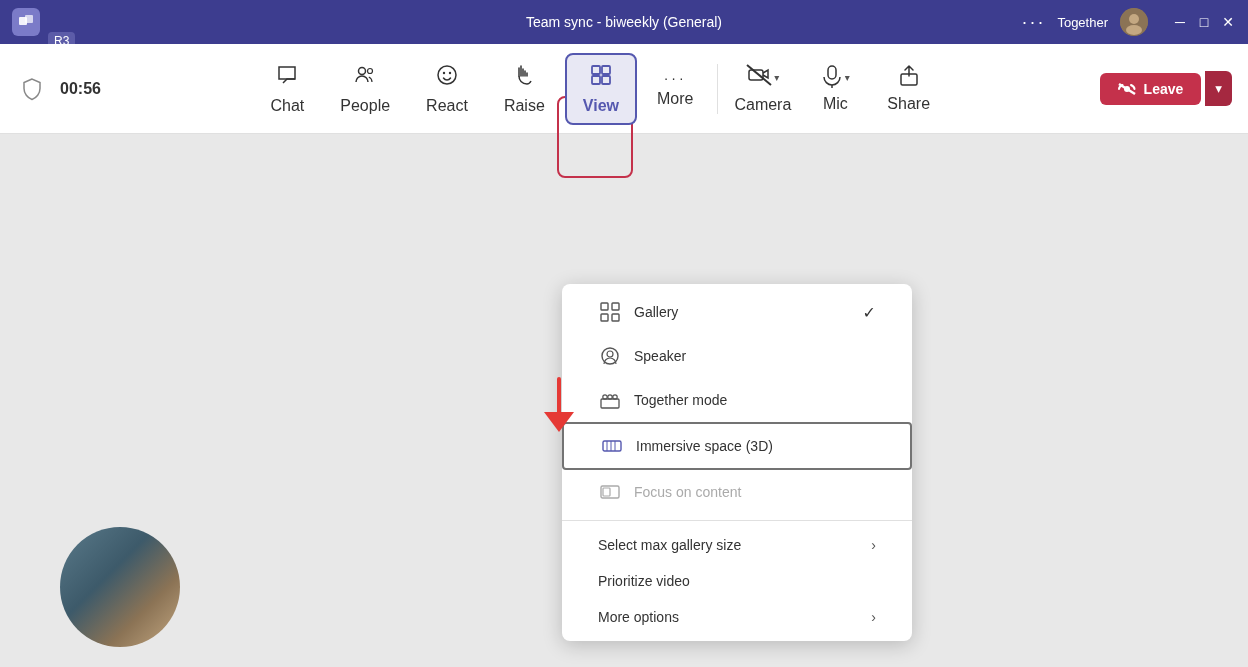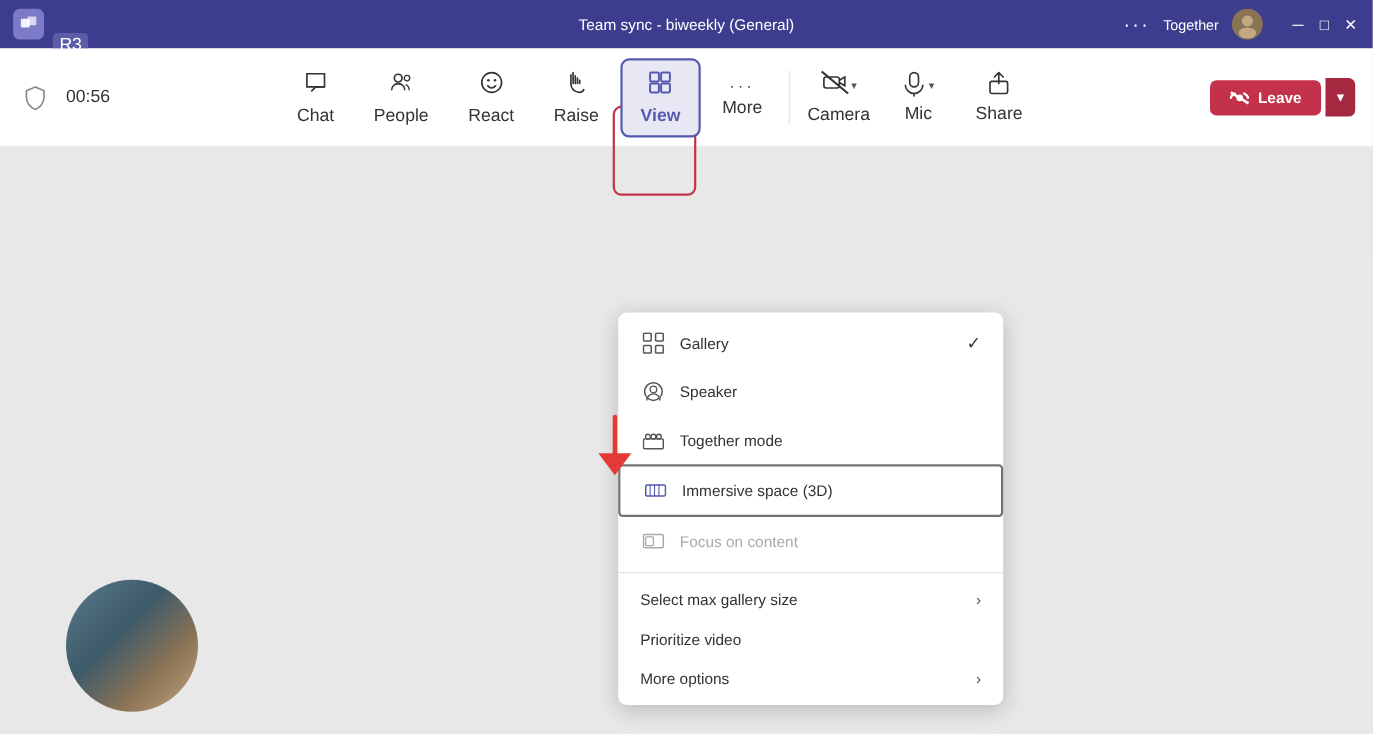--- a/index.html
+++ b/index.html
@@ -36,21 +36,21 @@
       align-items: center;
       justify-content: center;
       font-size: 14px;
       font-weight: bold;
       color: white;
     }
     .r3-badge {
       background: #5c5ca8;
       border-radius: 4px;
       padding: 2px 6px;
-      font-size: 16px;
+      font-size: 12px;
       color: white;
       margin-top: 37px;
     }
     .title-bar-title {
       position: absolute;
       left: 50%;
       transform: translateX(-50%);
       font-size: 14px;
       color: white;
     }
@@ -117,21 +117,21 @@
       height: 32px;
       display: flex;
       align-items: center;
       justify-content: center;
       color: #555;
       font-size: 20px;
     }
     .timer {
       font-size: 16px;
       color: #333;
-      font-weight: 400;
+      font-weight: 700;
       margin-left: 8px;
     }
     .toolbar-center {
       display: flex;
       align-items: center;
       gap: 4px;
       margin: 0 auto;
     }
     .tool-btn {
       display: flex;
@@ -227,21 +227,21 @@
       width: 350px;
       background: white;
       border-radius: 8px;
       box-shadow: 0 4px 20px rgba(0,0,0,0.2);
       z-index: 100;
       padding: 6px 0;
     }
     .menu-item {
       display: flex;
       align-items: center;
-      padding: 10px 20px;
+      padding: 10px 36px;
       cursor: pointer;
       font-size: 14px;
       color: #333;
       position: relative;
     }
     .menu-item.disabled {
       color: #aaa;
     }
     .menu-icon {
       width: 24px;

